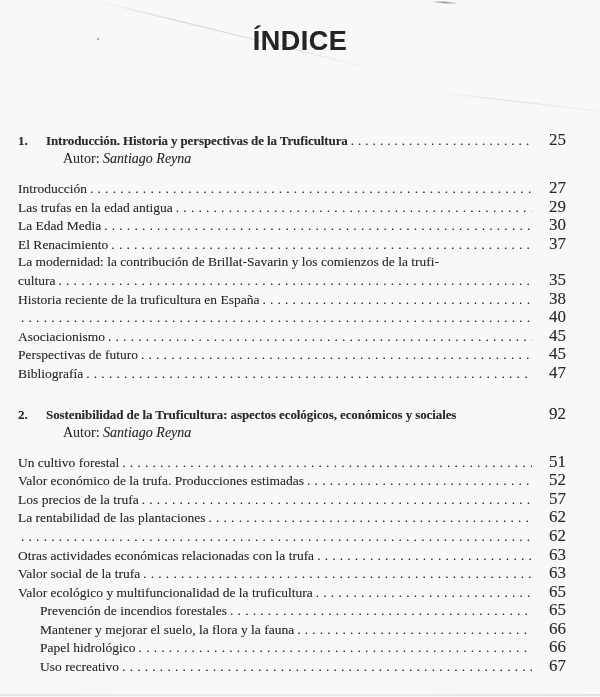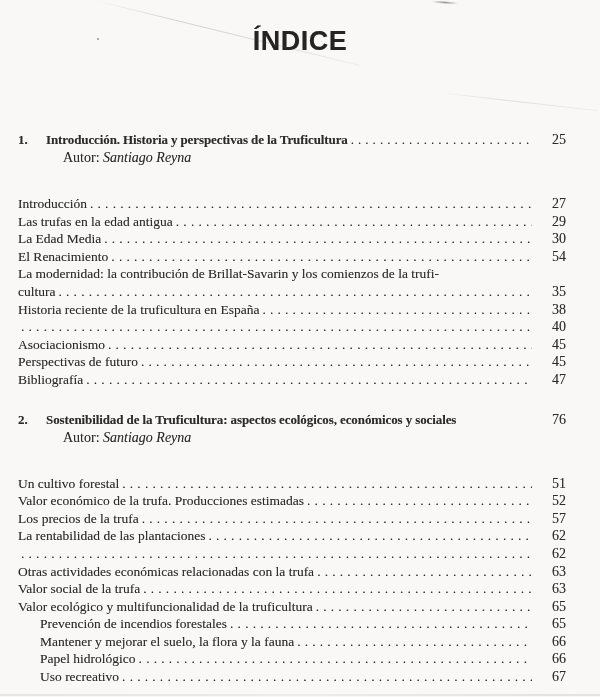--- a/index.html
+++ b/index.html
@@ -77,31 +77,31 @@
   .dots::after {
     content: ". . . . . . . . . . . . . . . . . . . . . . . . . . . . . . . . . . . . . . . . . . . . . . . . . . . . . . . . . . . . . . . . . . . . . . . . . . . . . . . . . . . . . . . . . . . .";
   }
   .nodots .dots::after { content: ""; }
 
   .pg {
     flex: none;
     width: 30px;
     text-align: right;
     font-weight: normal;
-    font-size: 14px;
+    font-size: 17px;
     letter-spacing: 0;
   }
 
   .author-row {
     margin-left: 45px;
     line-height: 18px;
     font-size: 14px;
   }
 
-  .entries { margin-top: 28px; font-size: 13.5px; }
+  .entries { margin-top: 11px; font-size: 13.5px; }
   .entry-row { display: flex; align-items: baseline; line-height: 17.6px; }
   .entry-row.sub { padding-left: 22px; }
 </style>
 </head>
 <body>
 
 <div class="page">
 
   <div>
     <div class="artifact scratch-1"></div>
@@ -139,21 +139,21 @@
           <span class="pg">29</span>
         </div>
         <div class="entry-row">
           <span class="lbl">La Edad Media</span>
           <span class="dots"></span>
           <span class="pg">30</span>
         </div>
         <div class="entry-row">
           <span class="lbl">El Renacimiento</span>
           <span class="dots"></span>
-          <span class="pg">54</span>
+          <span class="pg">37</span>
         </div>
         <div class="entry-row">
           <span class="lbl">La modernidad: la contribución de Brillat-Savarin y los comienzos de la trufi-</span>
         </div>
         <div class="entry-row">
           <span class="lbl">cultura</span>
           <span class="dots"></span>
           <span class="pg">35</span>
         </div>
         <div class="entry-row">
@@ -181,21 +181,21 @@
           <span class="pg">47</span>
         </div>
       </div>
     </div>
 
     <div class="toc-section second">
       <div class="head-row nodots">
         <span class="num">2.</span>
         <span class="lbl">Sostenibilidad de la Truficultura: aspectos ecológicos, económicos y sociales</span>
         <span class="dots"></span>
-        <span class="pg">76</span>
+        <span class="pg">92</span>
       </div>
       <div class="author-row">
         <span>Autor:</span>
         <span class="it">Santiago Reyna</span>
       </div>
 
       <div class="entries">
         <div class="entry-row">
           <span class="lbl">Un cultivo forestal</span>
           <span class="dots"></span>

